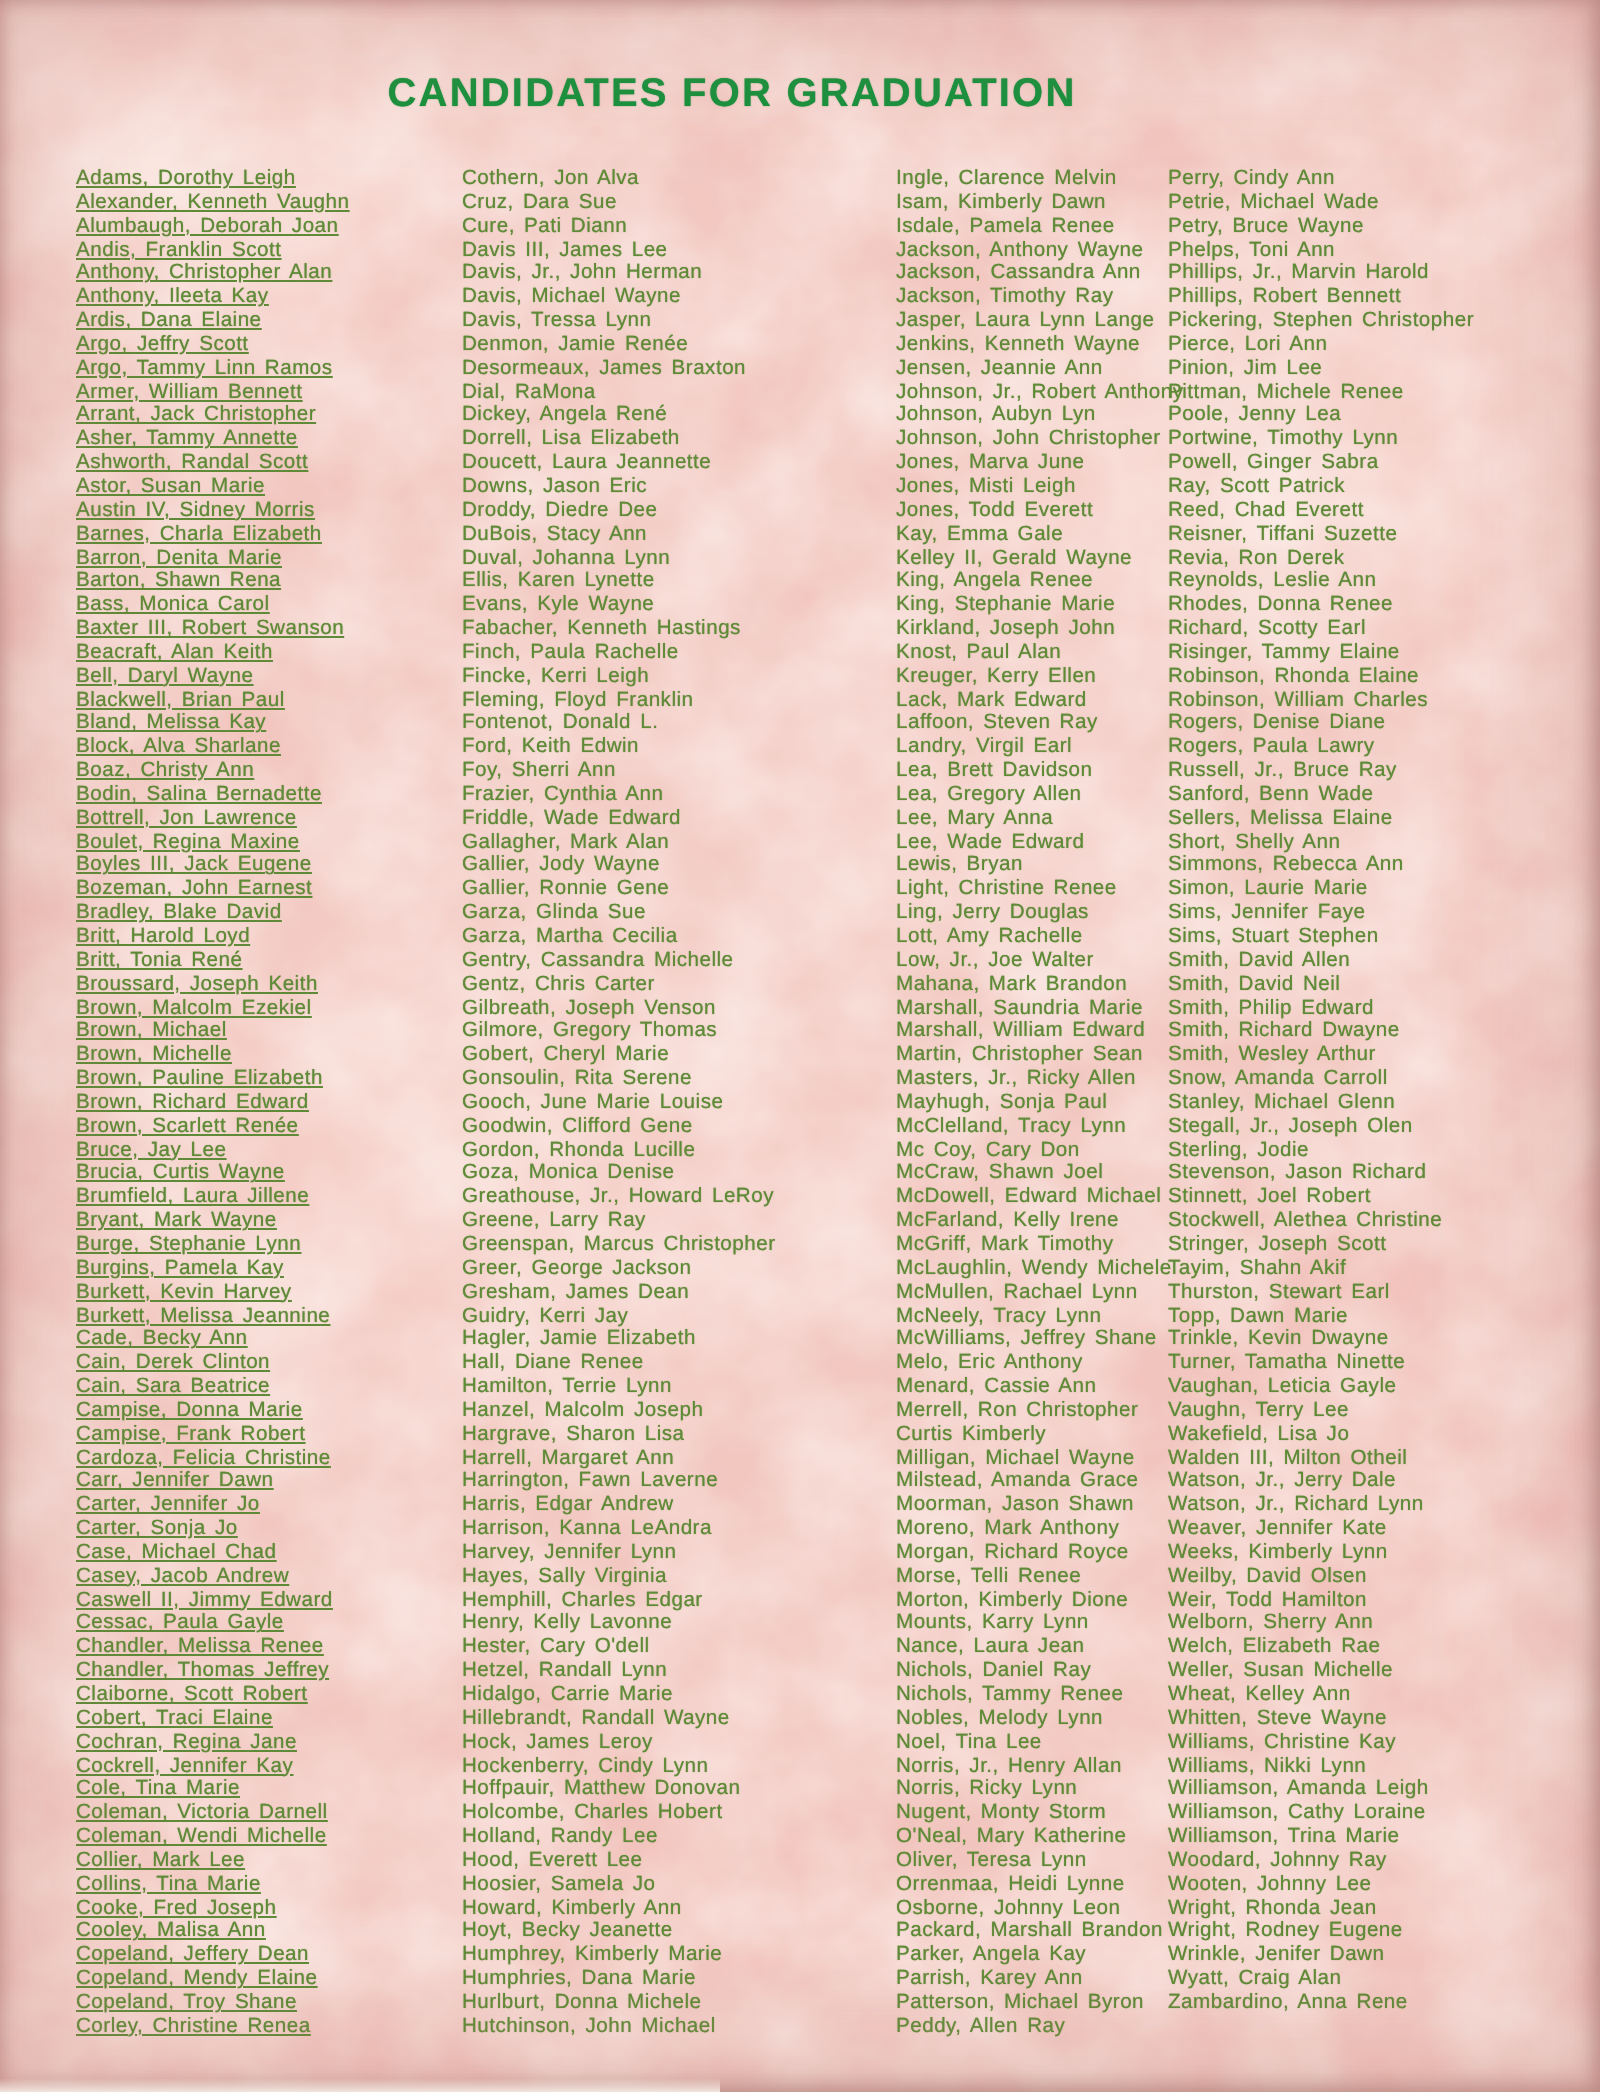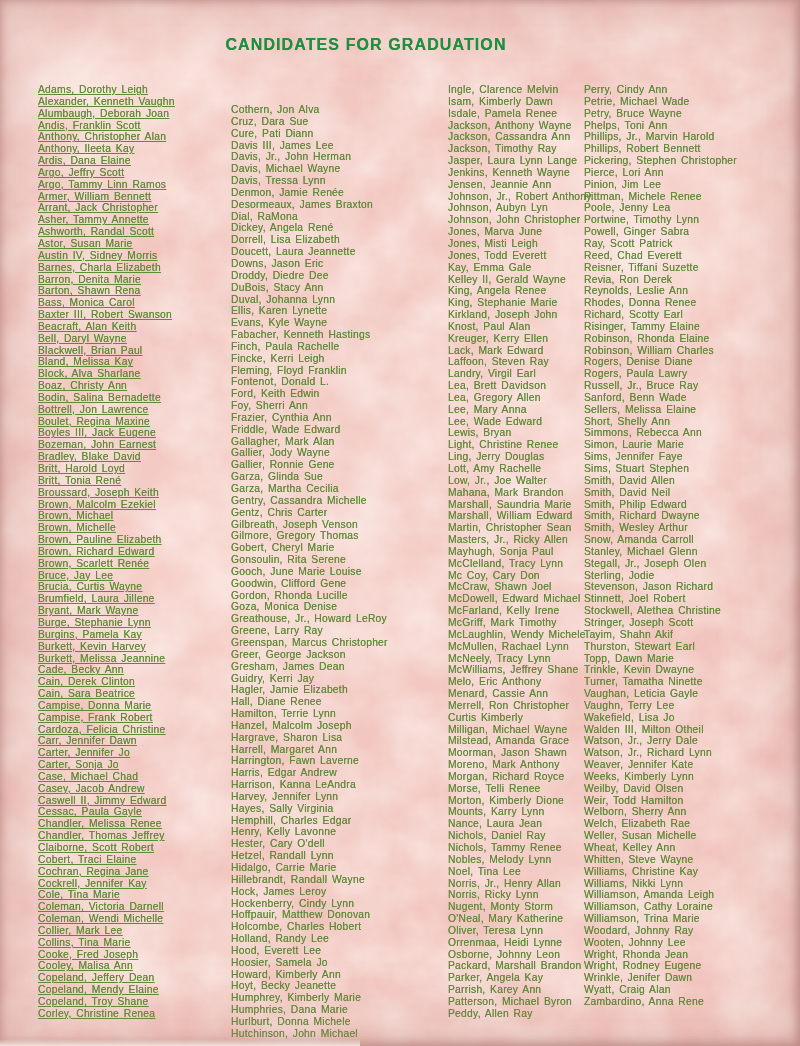--- a/index.html
+++ b/index.html
@@ -30,34 +30,34 @@
   }
   .bottom-sliver{
     position:absolute;left:0;bottom:0;width:360px;height:7px;z-index:3;
     background:linear-gradient(to top, rgba(250,243,236,.85), rgba(250,243,236,0));
     pointer-events:none;
   }
   .content{position:relative;z-index:1;}
   h1.title{
     position:absolute;top:36px;left:0;width:732px;margin:0;
     text-align:center;
-    font-size:16px;font-weight:bold;letter-spacing:1.1px;
+    font-size:20px;font-weight:bold;letter-spacing:1.1px;
     color:#17913c;
     text-shadow:0 0 .6px rgba(20,130,55,.85);
   }
   .columns{position:absolute;top:84px;left:0;width:800px;}
   .col{
     position:absolute;top:0;white-space:nowrap;
     font-size:10.3px;line-height:11.85px;
     color:#5f8a37;
     letter-spacing:.25px;word-spacing:1.5px;
     text-shadow:0 0 .55px rgba(95,138,55,.85);
   }
   .col-1{left:38px;text-decoration:underline;}
-  .col-2{left:231px;margin-top:20px;}
+  .col-2{left:231px;}
   .col-3{left:448px;}
   .col-4{left:584px;}
   .row{height:11.85px;}
 </style>
 </head>
 <body>
 
 <div class="paper">
 
   <svg class="texture" xmlns="http://www.w3.org/2000/svg">

